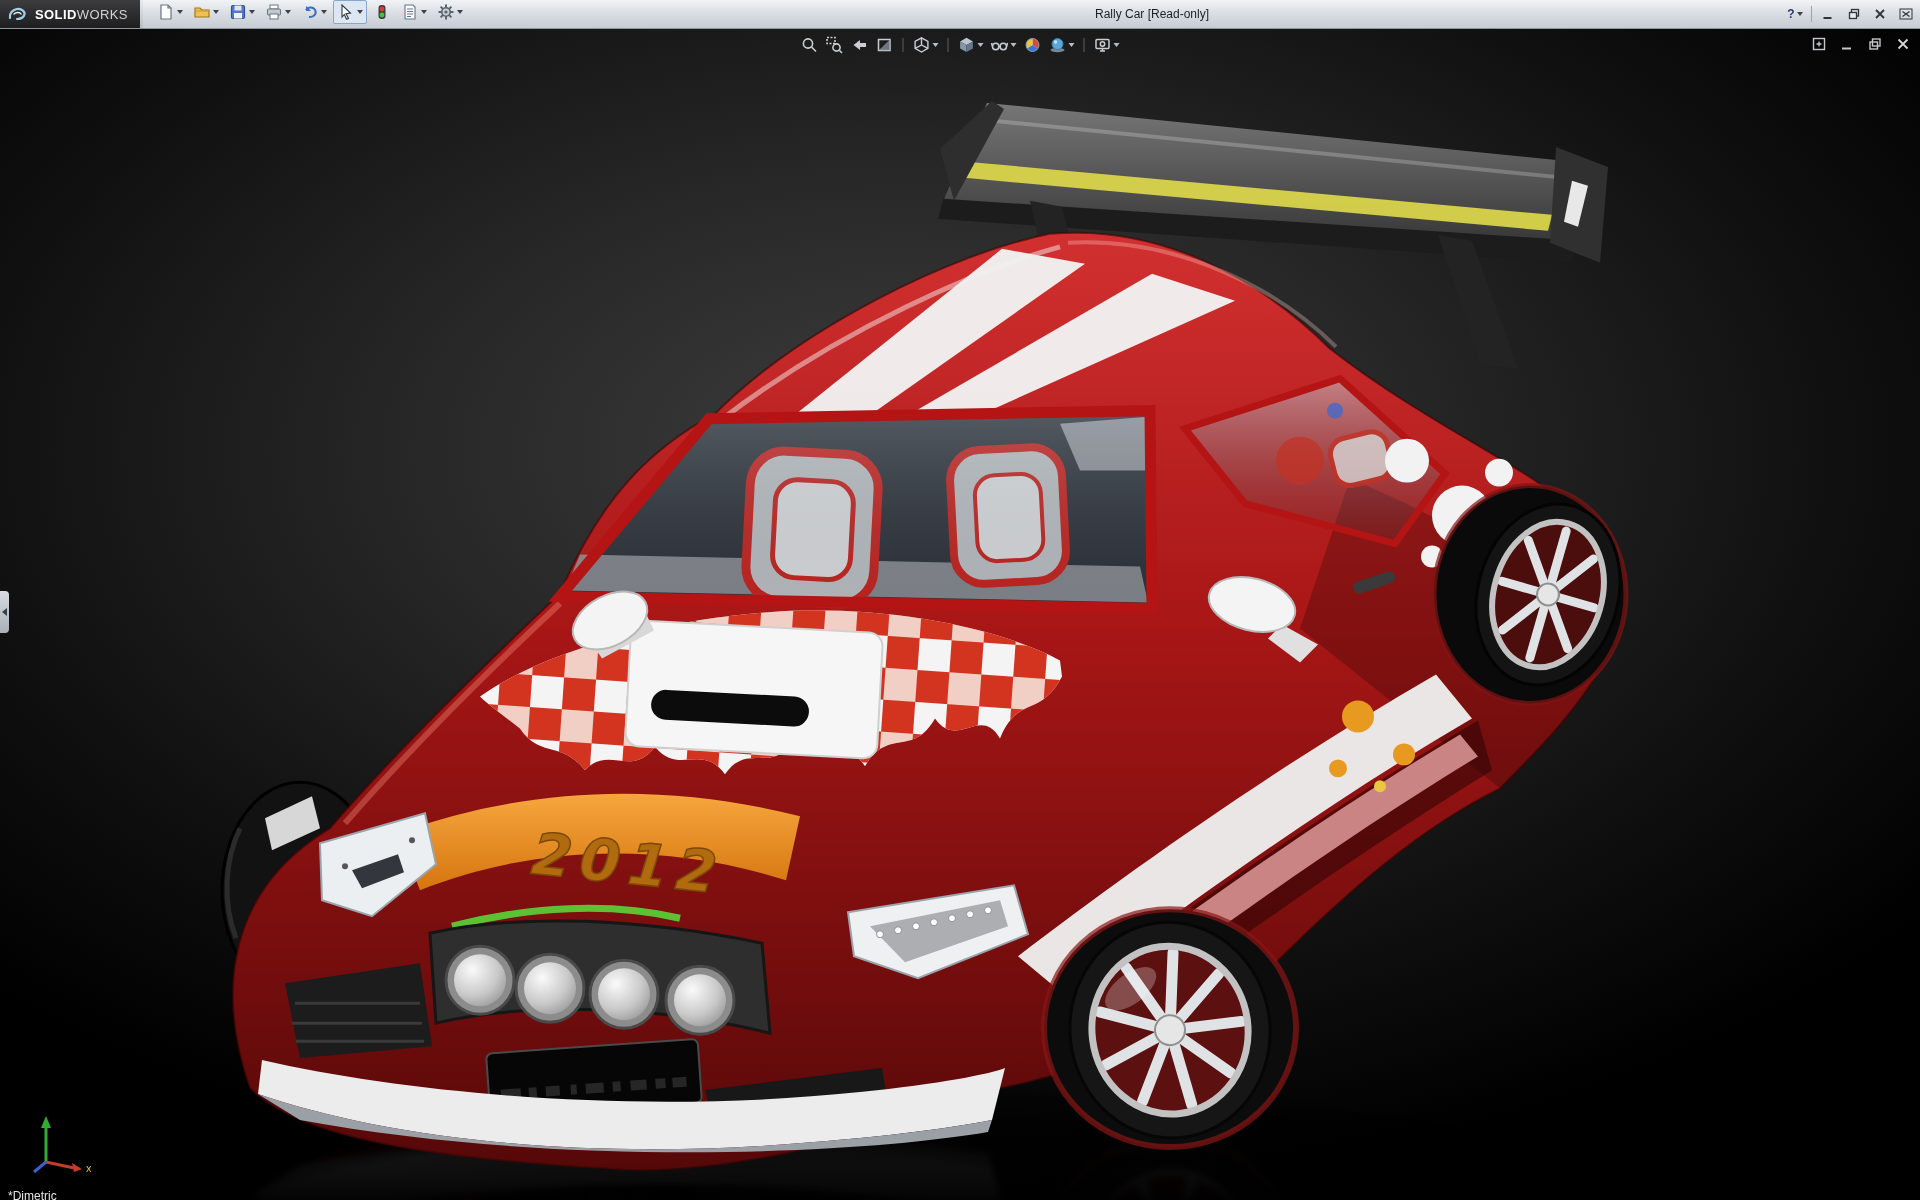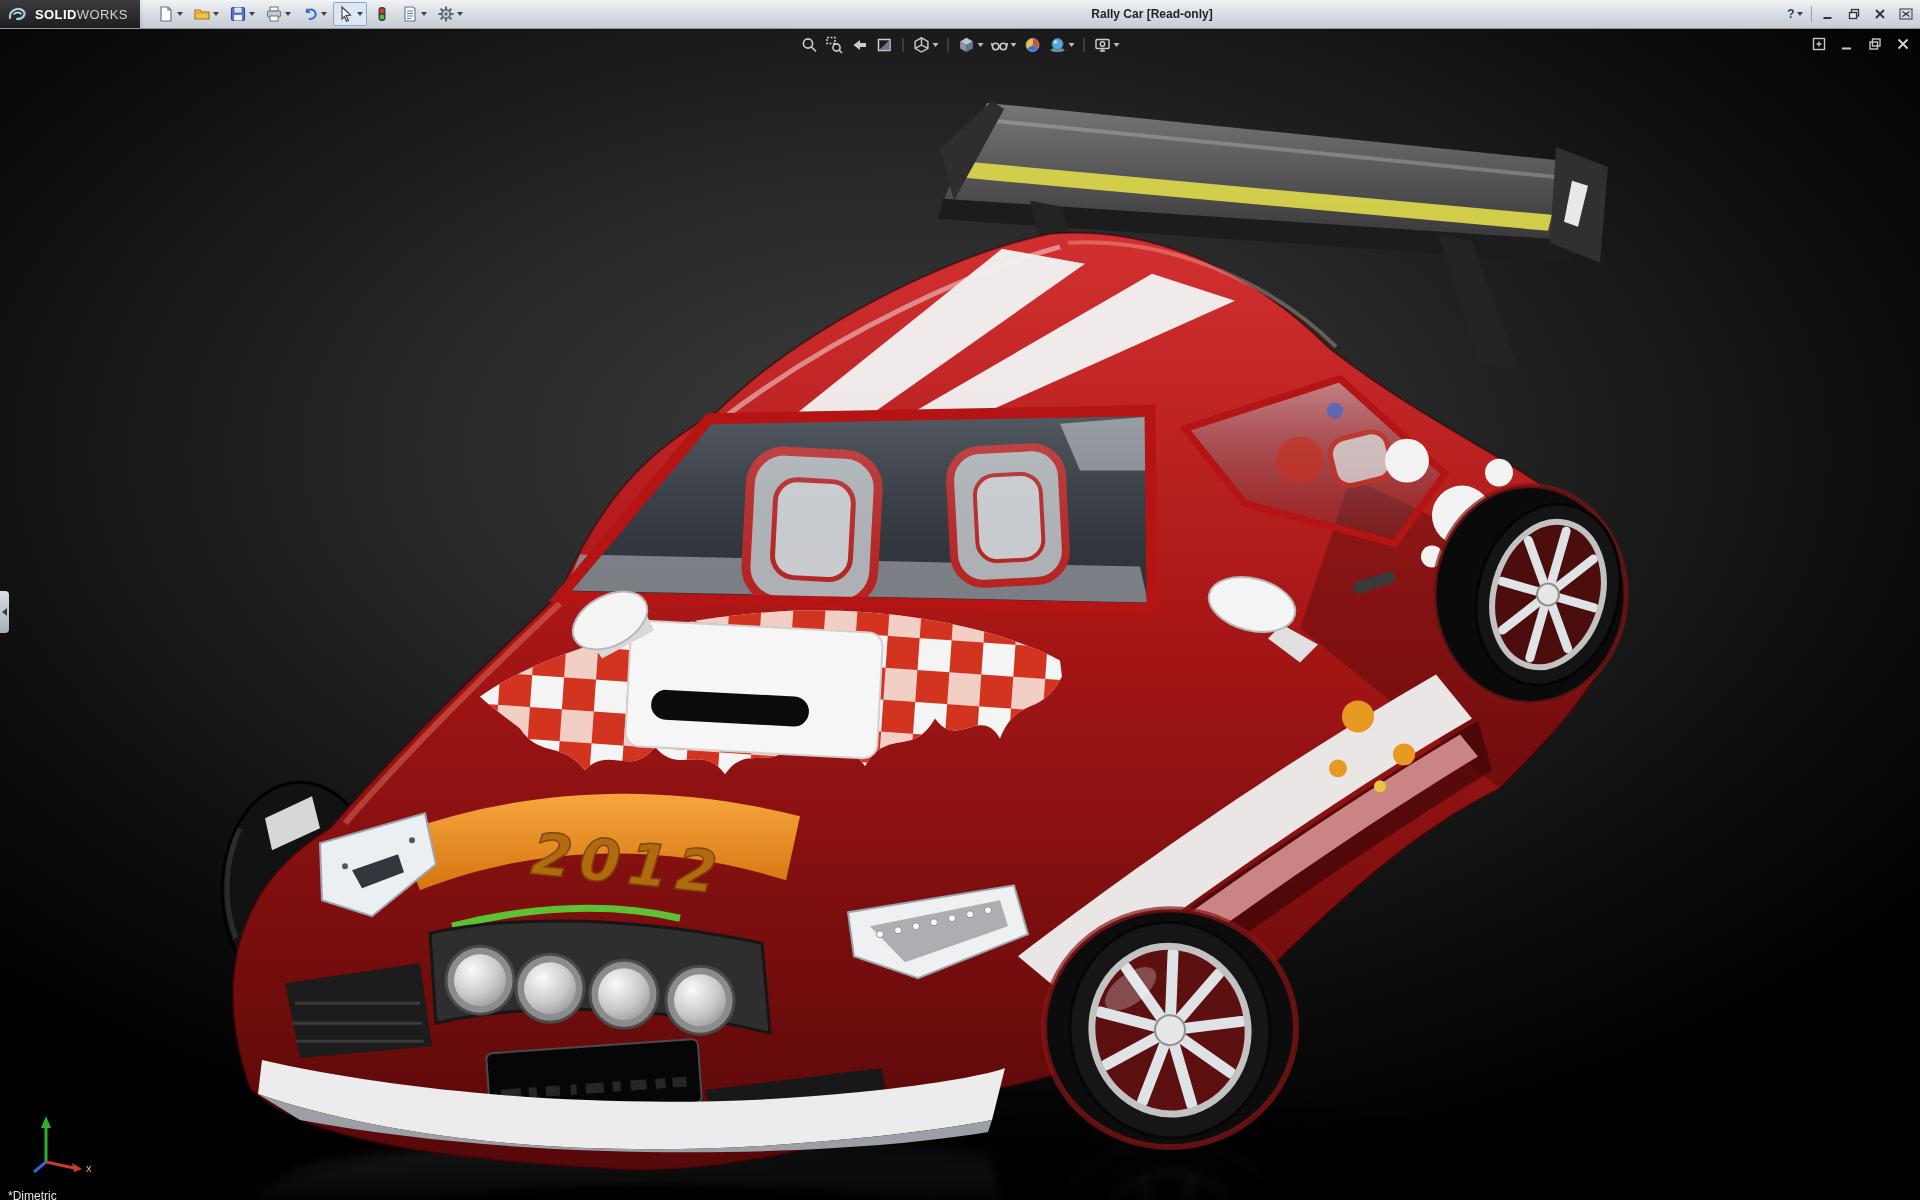--- a/index.html
+++ b/index.html
@@ -1,32 +1,32 @@
 <!DOCTYPE html>
 <html><head>
 <meta charset="utf-8">
 <style>
   html,body{margin:0;padding:0;background:#000;width:1920px;height:1200px;overflow:hidden;
     font-family:"Liberation Sans", sans-serif;}
   .app{position:relative;width:1920px;height:1200px;}
 
   
   .titlebar{position:relative;height:28px;background:linear-gradient(#f1f3f6,#d6dbe1 55%,#c7cdd4);
-    border-bottom:1px solid #8e959e;display:flex;align-items:center;z-index:5;}
+    border-bottom:1px solid #8e959e;display:flex;align-items:flex-start;z-index:5;}
   .logo-box{height:28px;display:flex;align-items:center;gap:5px;padding:0 12px 0 6px;
     background:linear-gradient(#3c3c3e,#1e1e20);color:#fff;}
   .brand{font-size:13px;letter-spacing:.4px;white-space:nowrap;}
   .brand b{font-weight:bold;color:#ffffff;}
   .brand span{font-weight:normal;color:#d2d2d2;}
   .logo-sep{width:3px;height:28px;background:linear-gradient(#e8eaec,#b8bec6);}
   .tb-tools{display:flex;align-items:center;gap:2px;margin-left:10px;}
   .tbtn{display:flex;align-items:center;gap:2px;padding:2px 3px;background:transparent;border:1px solid transparent;border-radius:2px;cursor:default;}
   .tbtn.active{background:#dde7f4;border-color:#86a7cc;}
   .caret{width:0;height:0;border-left:3px solid transparent;border-right:3px solid transparent;border-top:4px solid #3c4248;}
-  .win-title{position:absolute;left:60%;transform:translateX(-50%);top:7px;font-size:12px;color:#1d2126;white-space:nowrap;font-weight:bold;}
+  .win-title{position:absolute;left:60%;transform:translateX(-50%);top:7px;font-size:12px;color:#1d2126;white-space:nowrap;}
   .win-controls{position:absolute;right:4px;top:0;height:28px;display:flex;align-items:center;gap:6px;}
   .wbtn{display:flex;align-items:center;justify-content:center;width:20px;height:20px;}
   .help-glyph{font-size:12px;font-weight:bold;color:#2a3a6a;}
   .vsep{width:1px;height:16px;background:#9aa1a9;}
 
   
   .viewport{position:absolute;top:29px;left:0;width:1920px;height:1171px;
     background:radial-gradient(ellipse 1300px 750px at 47% 36%, #3d3d3d 0%, #272727 38%, #101010 72%, #000 100%);}
   .scene{position:absolute;inset:0;width:100%;height:100%;}
 

